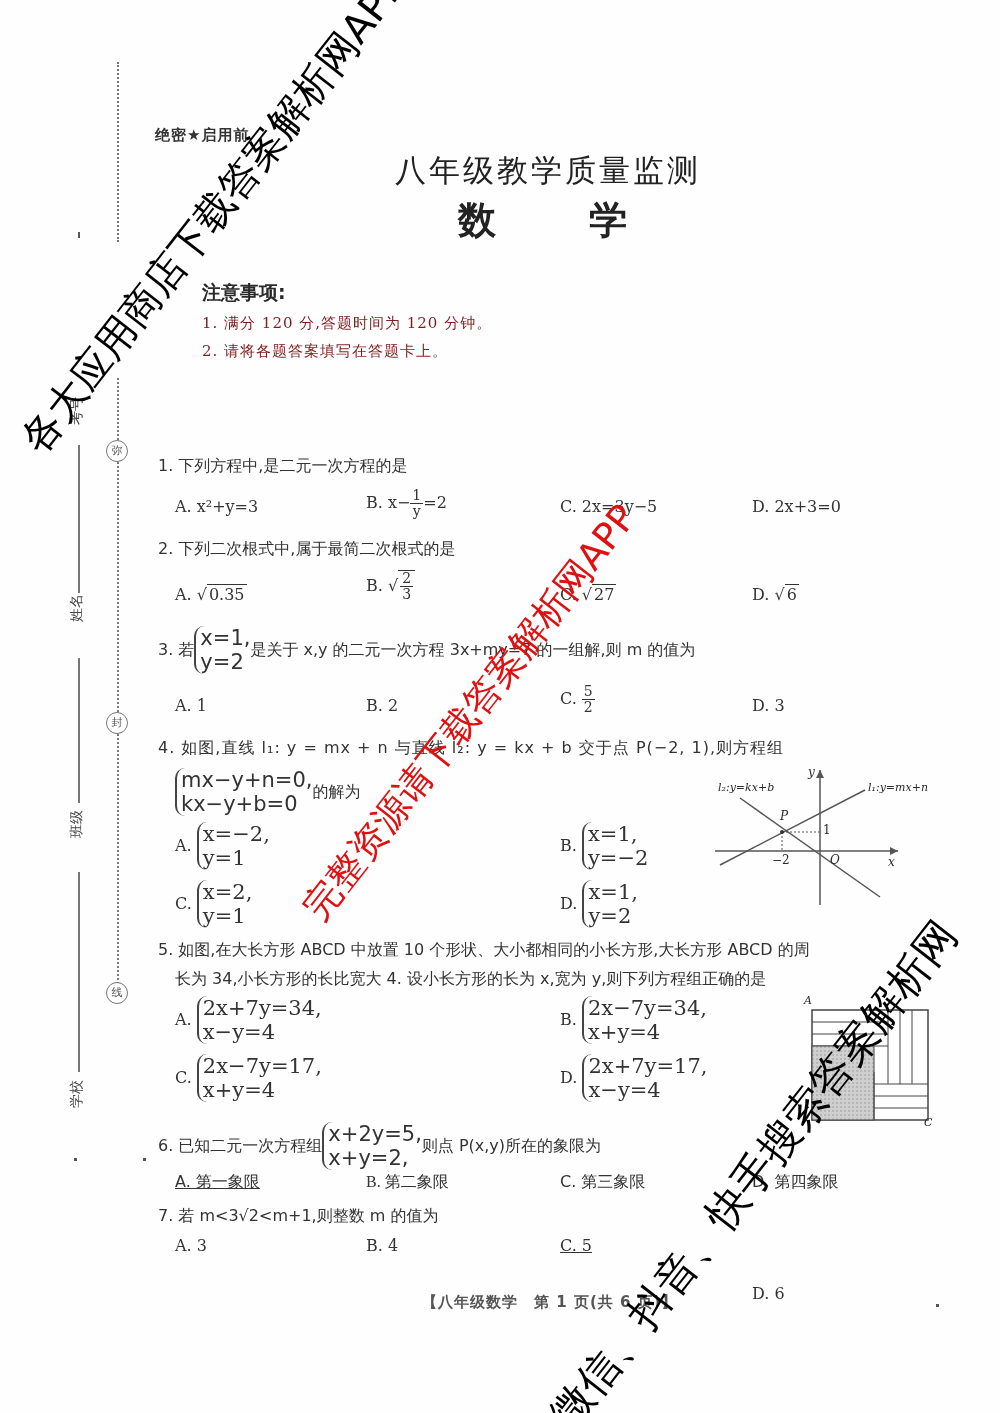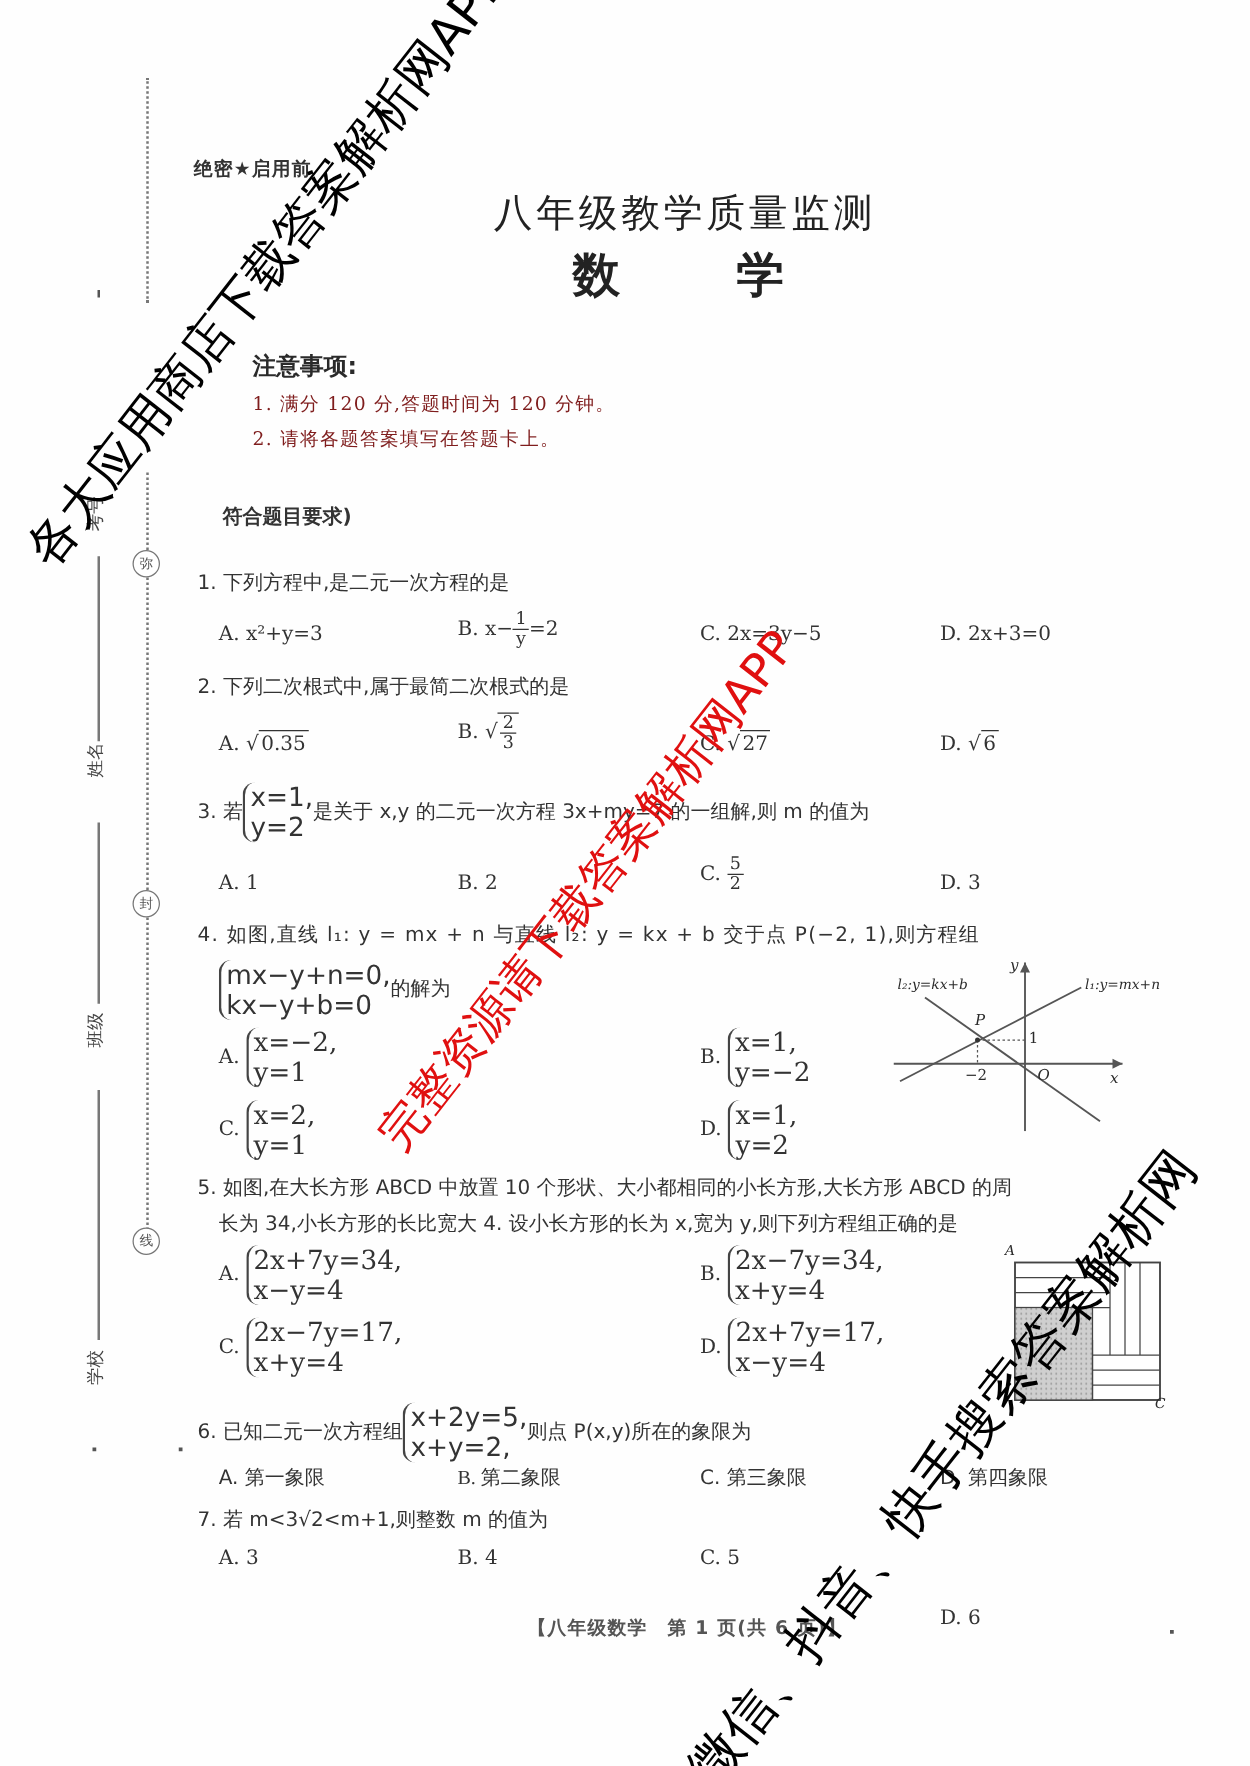--- a/index.html
+++ b/index.html
@@ -64,21 +64,20 @@
 <div class="abs title2">
   <span>数</span>
   <span>学</span>
 </div>
 
 <div class="abs notice-h">注意事项:</div>
 <div class="abs notice" style="top:314px;">1. 满分 120 分,答题时间为 120 分钟。</div>
 <div class="abs notice" style="top:342px;">2. 请将各题答案填写在答题卡上。</div>
 
 <div class="abs sec">
-  <div style="padding-left:20px;">符合题目要求)</div>
 </div>
 
 <div class="abs q" style="left:158px;top:456px;">1. 下列方程中,是二元一次方程的是</div>
 <div class="abs opt" style="left:175px;top:497px;">A. x²+y=3</div>
 <div class="abs opt" style="left:366px;top:488px;">
   <span>B. x−</span><span class="frac"><span class="n">1</span><span class="d">y</span></span><span>=2</span>
 </div>
 <div class="abs opt" style="left:560px;top:497px;">C. 2x=3y−5</div>
 <div class="abs opt" style="left:752px;top:497px;">D. 2x+3=0</div>
 
@@ -181,29 +180,29 @@
     <line x1="74" y1="110" x2="128" y2="110" stroke="#444"></line>
     <line x1="74" y1="74" x2="74" y2="122" stroke="#444"></line>
   </svg>
   <span class="abs" style="left:4px;top:-4px;font-size:11px;font-style:italic;">A</span>
   <span class="abs" style="left:124px;top:118px;font-size:11px;font-style:italic;">C</span>
 </div>
 
 <div class="abs q" style="left:158px;top:1122px;">
   <span>6. 已知二元一次方程组</span><span class="sys"><span>x+2y=5,</span><span>x+y=2,</span></span><span>则点 P(x,y)所在的象限为</span>
 </div>
-<div class="abs opt" style="left:175px;top:1172px;font-family:'DejaVu Sans',sans-serif;">A. 第一象限</div>
+<div class="abs opt" style="left:175px;top:1172px;font-family:'DejaVu Sans',sans-serif;text-decoration:underline;">A. 第一象限</div>
 <div class="abs opt" style="left:366px;top:1172px;font-family:Liberation Serif, serif;">B. 第二象限</div>
 <div class="abs opt" style="left:560px;top:1172px;font-family:'DejaVu Sans',sans-serif;">C. 第三象限</div>
 <div class="abs opt" style="left:752px;top:1172px;font-family:'DejaVu Sans',sans-serif;">D. 第四象限</div>
 
 <div class="abs q" style="left:158px;top:1206px;">7. 若 m&lt;3√2&lt;m+1,则整数 m 的值为</div>
 <div class="abs opt" style="left:175px;top:1236px;">A. 3</div>
 <div class="abs opt" style="left:366px;top:1236px;text-align:right;">B. 4</div>
-<div class="abs opt" style="left:560px;top:1236px;">C. 5</div>
+<div class="abs opt" style="left:560px;top:1236px;text-decoration:underline;">C. 5</div>
 <div class="abs opt" style="left:752px;top:1236px;margin-top:48px;">D. 6</div>
 
 <div class="abs footer">【八年级数学　第 1 页(共 6 页)】</div>
 <div class="tick" style="left:936px;top:1304px;width:3px;height:3px;"></div>
 
 <div class="wm wm-black" style="left:30px;top:420px;transform:rotate(-52deg);">各大应用商店下载答案解析网APP</div>
 <div class="wm wm-red" style="left:312px;top:890px;transform:rotate(-52deg);">完整资源请下载答案解析网APP</div>
 <div class="wm wm-black" style="left:560px;top:1395px;transform:rotate(-52deg);font-size:42px;">微信、抖音、快手搜索答案解析网</div>
 
 </body></html>

